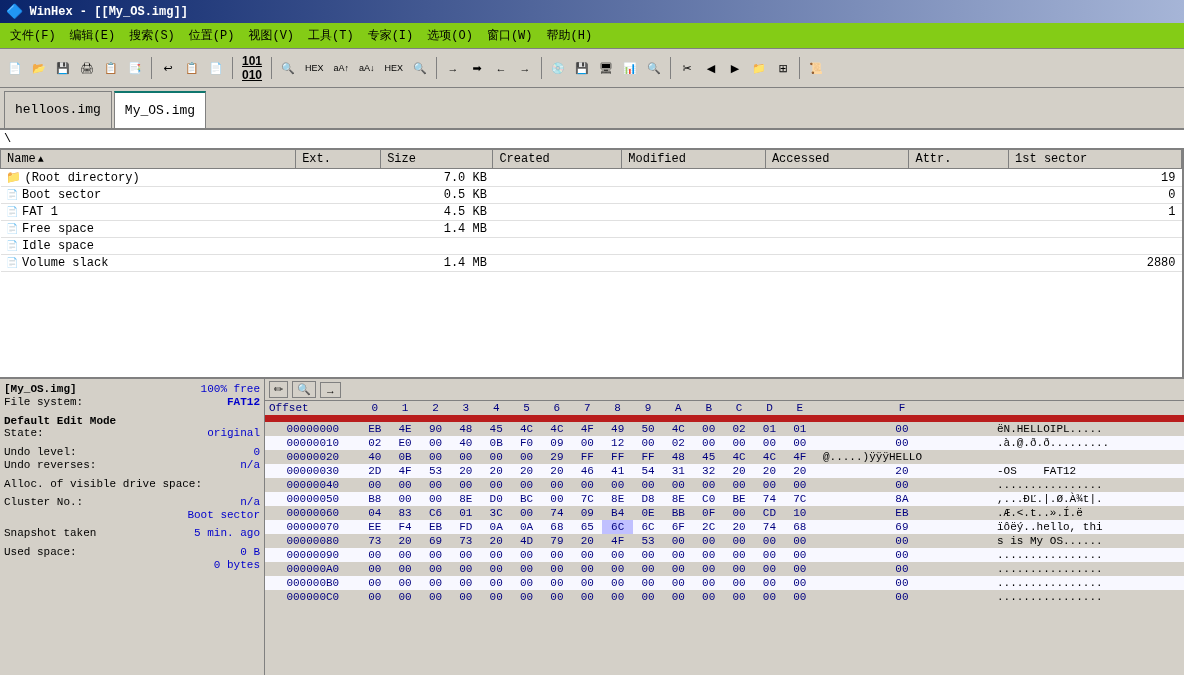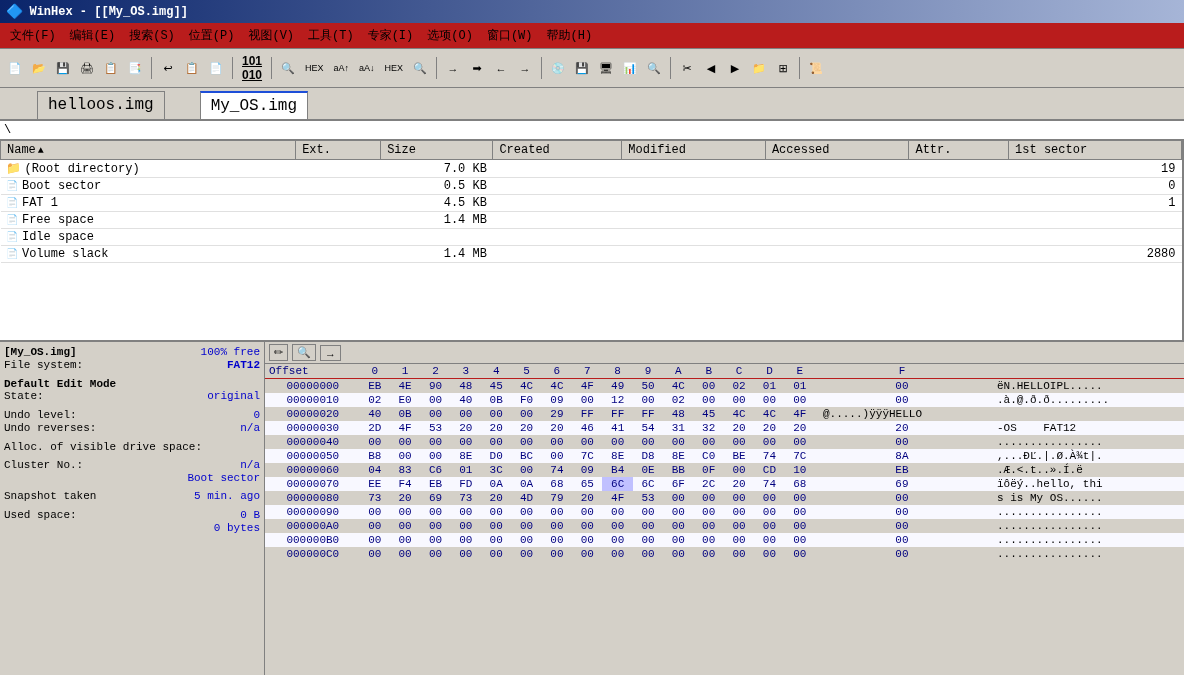--- a/index.html
+++ b/index.html
@@ -13,21 +13,21 @@
       display: flex;
       align-items: center;
       gap: 6px;
       font-size: 12px;
       font-weight: bold;
     }
     .title-icon { font-size: 14px; }
 
     
     .menu-bar {
-      background: #b91c1c;
+      background: #84cc16;
       padding: 2px 4px;
       display: flex;
       gap: 2px;
       font-size: 12px;
       border-bottom: 1px solid #808080;
     }
     .menu-item {
       padding: 2px 6px;
       cursor: pointer;
     }
@@ -58,28 +58,27 @@
       background: #d4d0c8;
       padding: 3px 4px 0;
       display: flex;
       gap: 2px;
       border-bottom: 2px solid #808080;
     }
     .tab {
       background: #d4d0c8;
       border: 1px solid #808080;
       border-bottom: none;
-      padding: 4px 10px;
+      padding: 10px 10px;
       cursor: pointer;
-      font-size: 16px;
-      margin-left: 33px;
+      font-size: 13px;
     }
     .tab.active {
       background: white;
-      border-top: 2px solid #1d4ed8;
+      border-top: 2px solid #0f766e;
     }
 
     
     .breadcrumb {
       background: white;
       padding: 2px 4px;
       font-size: 12px;
       border-bottom: 1px solid #808080;
     }
 
@@ -154,21 +153,21 @@
 
     .hex-table {
       border-collapse: collapse;
       font-size: 11px;
       font-family: 'Courier New', monospace;
       width: 100%;
     }
     .hex-table th {
       background: #d4d0c8;
       padding: 1px 4px;
-      border-bottom: 1px solid #b91c1c;
+      border-bottom: 7px solid #b91c1c;
       color: #000080;
       text-align: center;
       font-weight: normal;
       position: sticky;
       top: 0;
     }
     .hex-table td {
       padding: 1px 3px;
       color: #000080;
       text-align: center;
@@ -263,21 +262,21 @@
   </div>
   <div class="tab active">
     <span>My_OS.img</span>
   </div>
 </div>
 
 <div class="breadcrumb">
   <span>\</span>
 </div>
 
-<div class="file-panel" style="height:200px;">
+<div class="file-panel" style="height:228px;">
   <table class="file-table">
     <thead>
       <tr>
         <th>
           <div class="name-with-arrow">
             <span>Name</span>
             <span class="sort-arrow">▲</span>
           </div>
         </th>
         <th>Ext.</th>

